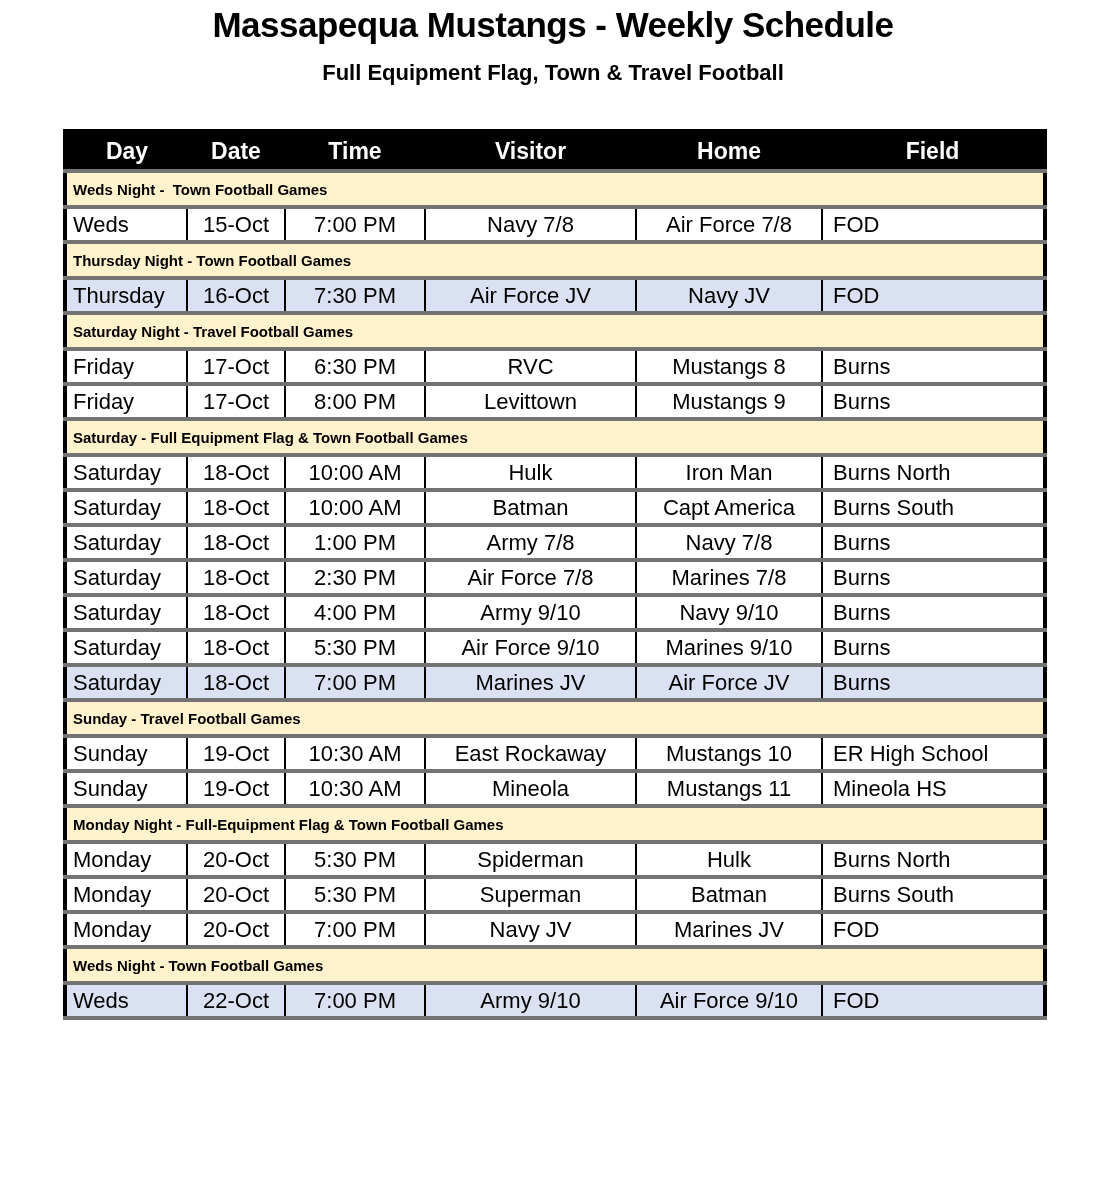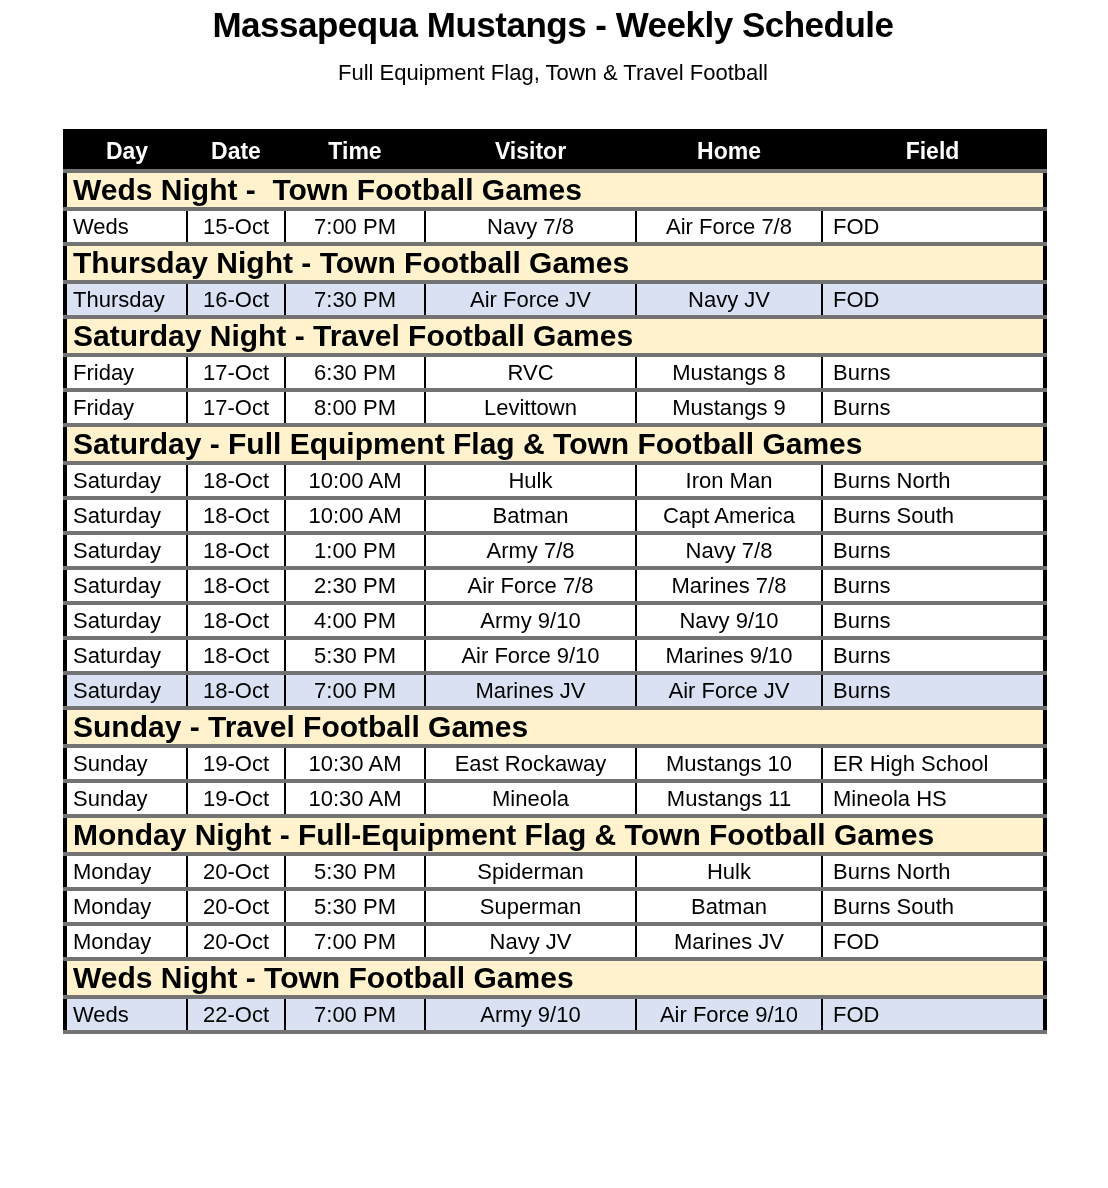--- a/index.html
+++ b/index.html
@@ -16,21 +16,21 @@
     margin-top: 5px;
     text-align: center;
     font-size: 35px;
     font-weight: 700;
     letter-spacing: -0.5px;
   }
   .page-subtitle {
     margin-top: 15px;
     text-align: center;
     font-size: 22px;
-    font-weight: 400;
+    font-weight: 700;
   }
   .date-range {
     margin-top: 17px;
     text-align: center;
     font-size: 19px;
     font-weight: 700;
     white-space: pre;
   }
 
   table.schedule {
@@ -47,21 +47,21 @@
     color: var(--header-text, #fff);
     font-size: 23px;
     font-weight: 700;
     height: 40px;
     text-align: center;
     vertical-align: middle;
   }
 
   tr.section-row td {
     background: var(--section-bg, #FFF2CC);
-    font-size: 30px;
+    font-size: 15px;
     font-weight: 700;
     height: 36px;
     padding-left: 6px;
     vertical-align: middle;
     white-space: pre;
   }
 
   tr.data-row td {
     background: #ffffff;
     font-size: 22px;

